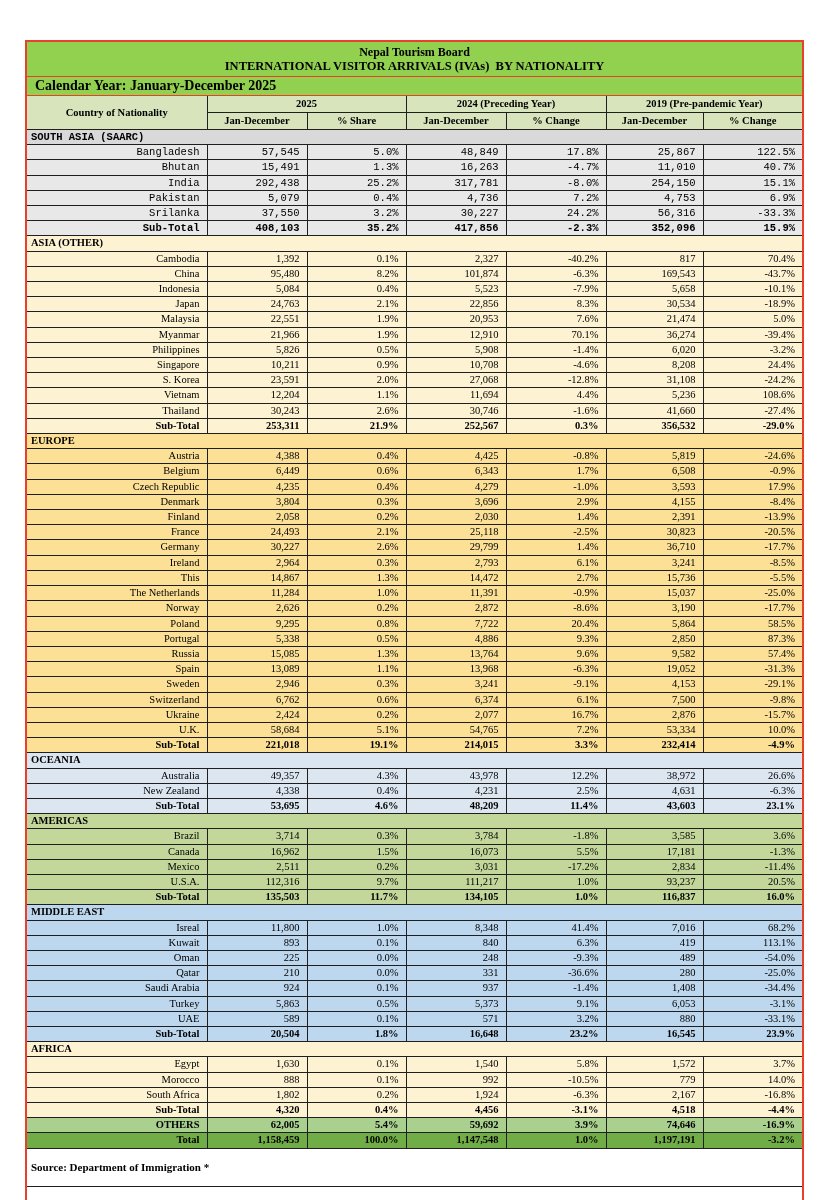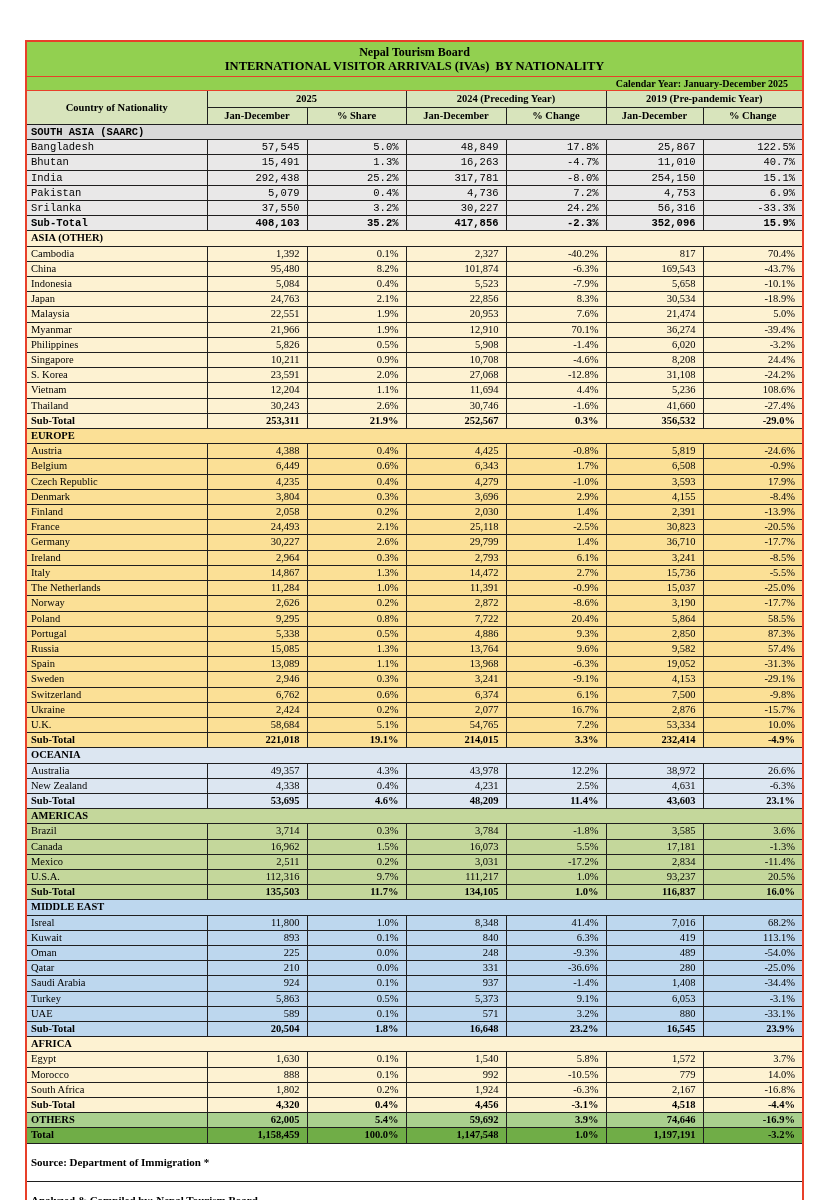--- a/index.html
+++ b/index.html
@@ -15,33 +15,33 @@
   th, td { border:1px solid #1f1f1f; overflow:hidden; white-space:nowrap; }
 
   
   .title-row th {
     background:var(--title_bg); text-align:center; font-weight:bold;
     padding:3px 0 2px; border:1.5px solid var(--outer_border);
   }
   .org-title  { font-size:12px;   line-height:14px; }
   .main-title { font-size:12.5px; line-height:15px; }
   .calendar-row th {
-    background:var(--title_bg); font-size:10px; font-weight:bold;
-    text-align:right; padding:1px 14px; border:1.5px solid var(--outer_border);
+    background:var(--title_bg); font-size:14px; font-weight:bold;
+    text-align:left; padding:1px 8px; border:1.5px solid var(--outer_border);
   }
 
   
   .colhead-row th {
     background:var(--header_bg); font-size:10.5px; font-weight:bold;
     text-align:center; padding:2px 0; line-height:12px;
   }
 
   
   tbody td { font-size:10.5px; line-height:12.2px; padding:1px 7px 1px 4px; }
-  .c-country { text-align:left; padding-left:4px; }
+  .c-country { text-align:right; padding-left:4px; }
   .c-num { text-align:right; }
   .section-row td { font-weight:bold; text-align:left; padding:1px 4px; }
   .subtotal-row td, .others-row td, .total-row td { font-weight:bold; }
 
   
   .theme-saarc td            { background:var(--saarc_row);font-family:Liberation Mono, monospace; }
   .section-row.theme-saarc td{ background:var(--saarc_head); }
   .theme-cream td            { background:var(--cream); }
   .theme-gold td             { background:var(--gold); }
   .theme-paleblue td         { background:var(--paleblue);margin-top:13px; }
@@ -338,21 +338,21 @@
         <tr class="data-row theme-gold">
           <td class="c-country">Ireland</td>
           <td class="c-num">2,964</td>
           <td class="c-num">0.3%</td>
           <td class="c-num">2,793</td>
           <td class="c-num">6.1%</td>
           <td class="c-num">3,241</td>
           <td class="c-num">-8.5%</td>
         </tr>
         <tr class="data-row theme-gold">
-          <td class="c-country">Italy</td>
+          <td class="c-country">This</td>
           <td class="c-num">14,867</td>
           <td class="c-num">1.3%</td>
           <td class="c-num">14,472</td>
           <td class="c-num">2.7%</td>
           <td class="c-num">15,736</td>
           <td class="c-num">-5.5%</td>
         </tr>
         <tr class="data-row theme-gold">
           <td class="c-country">The Netherlands</td>
           <td class="c-num">11,284</td>

